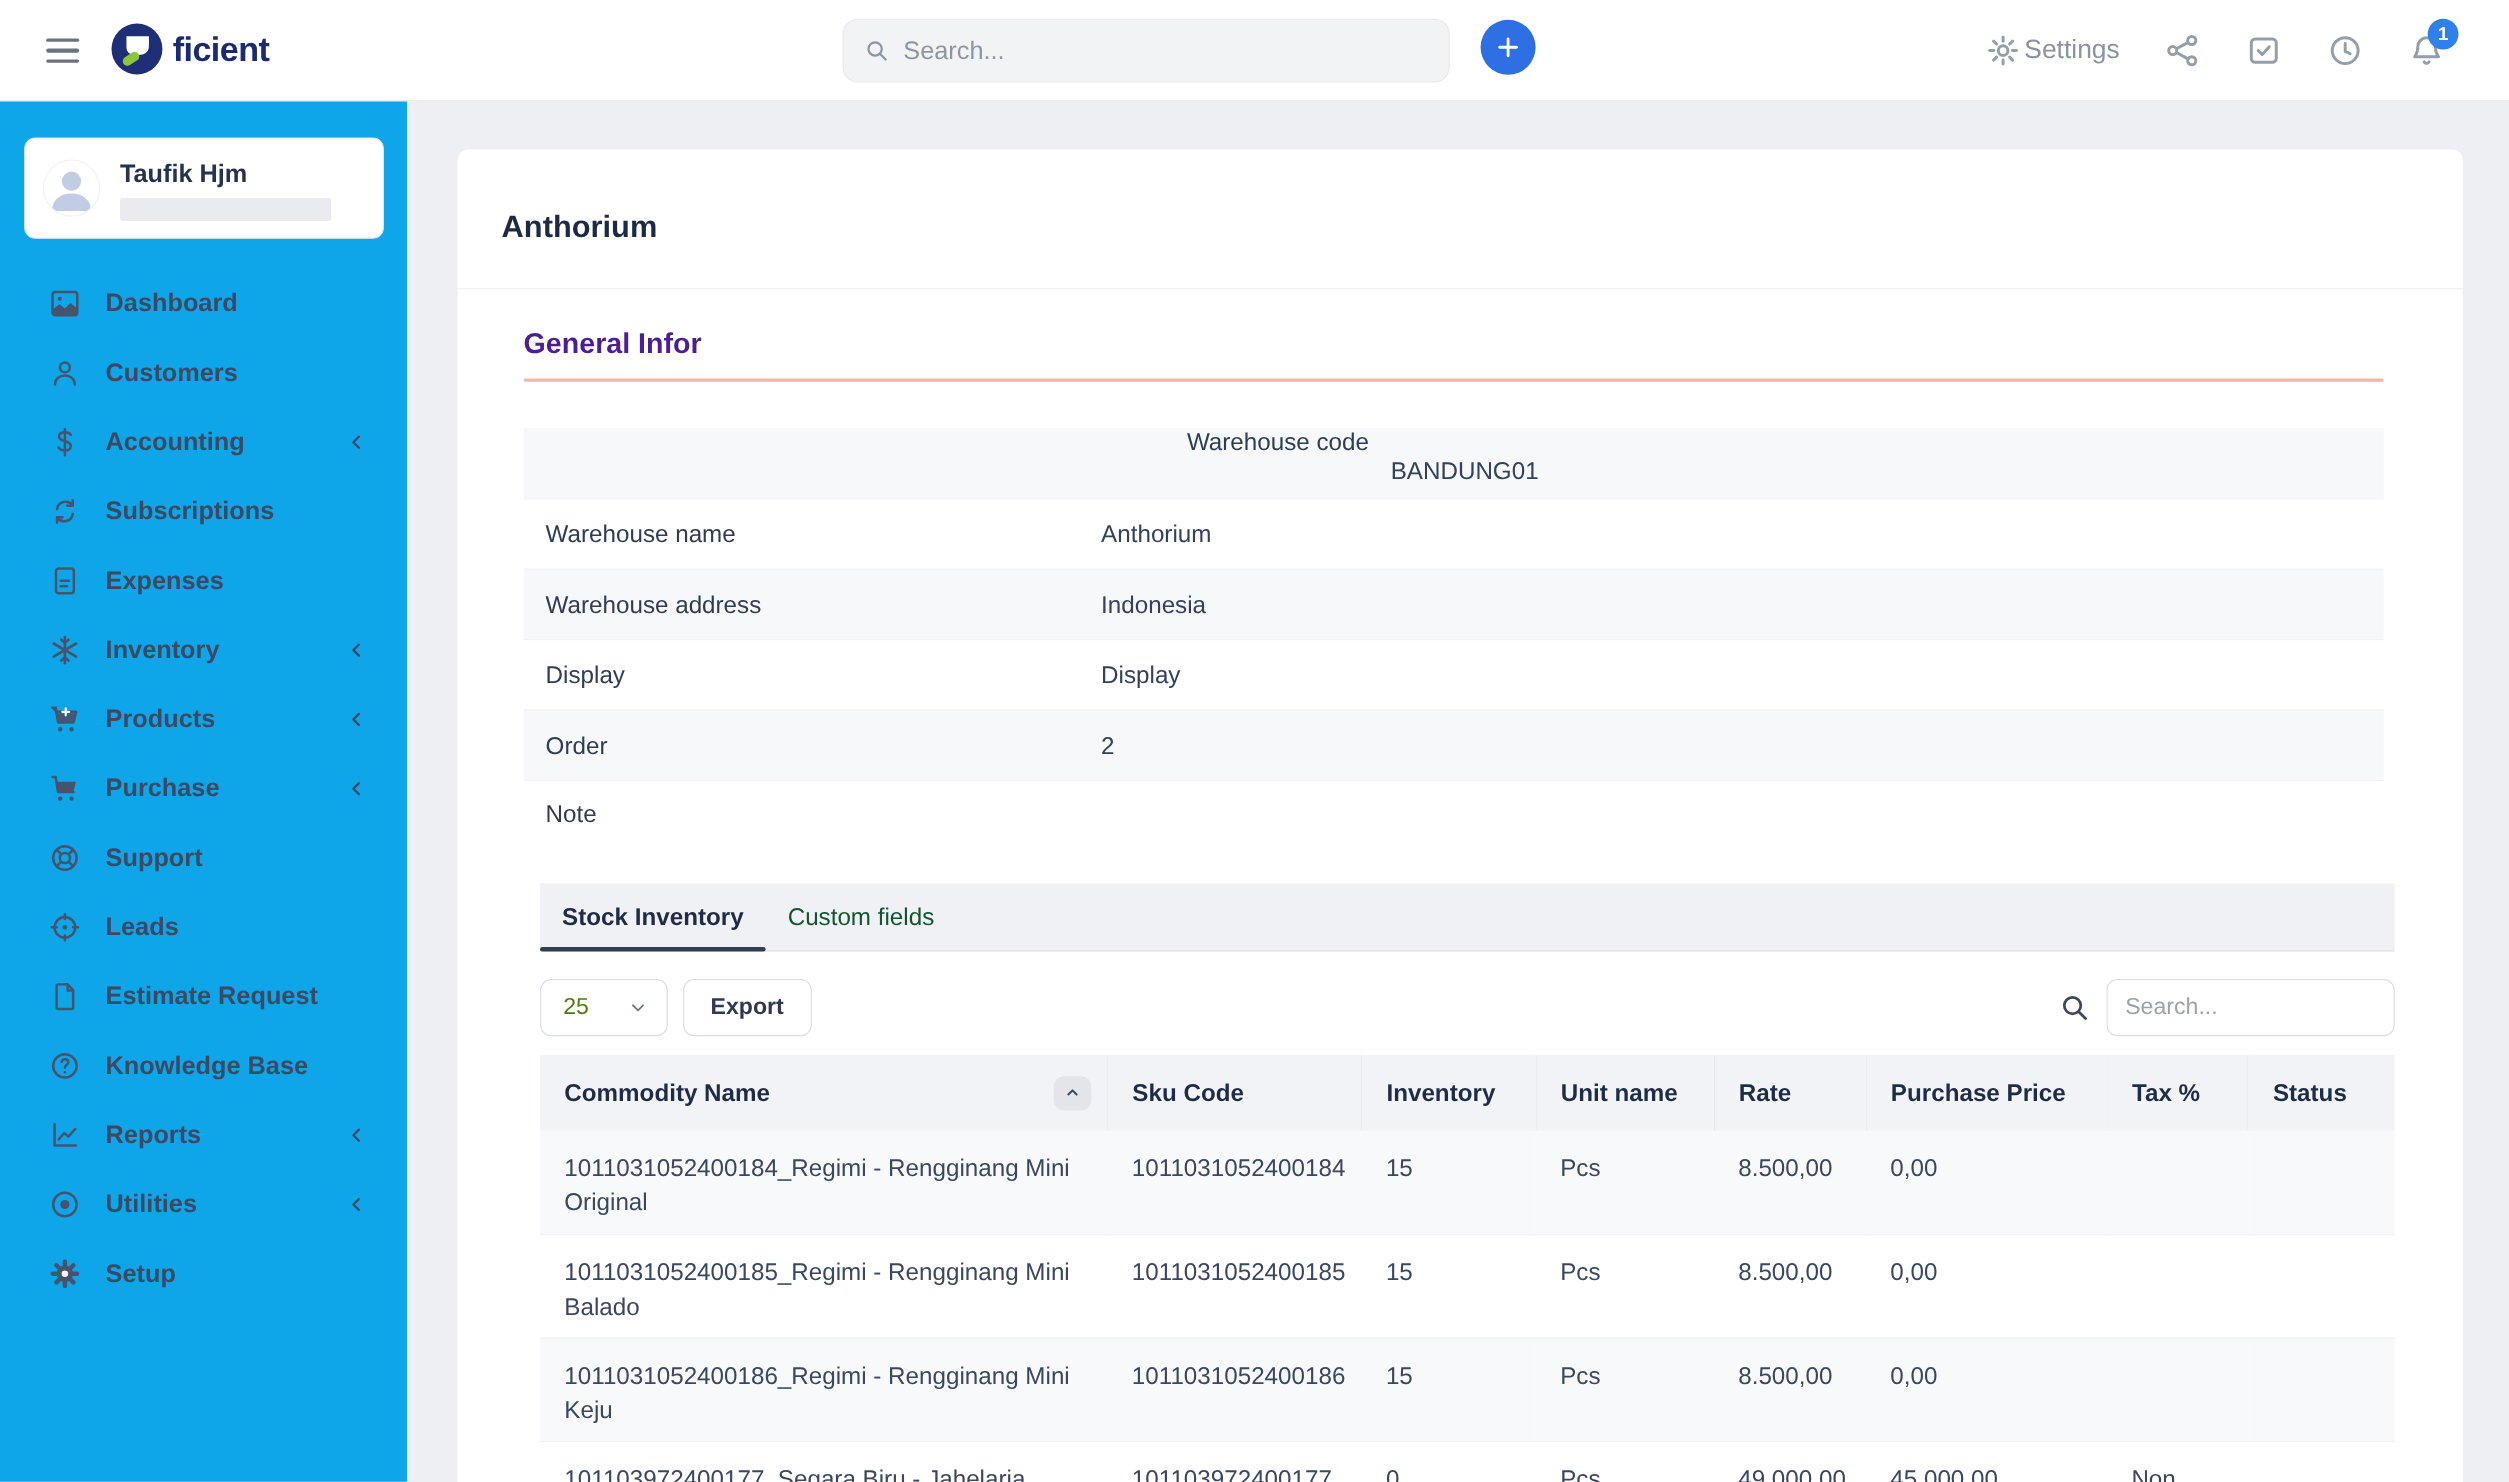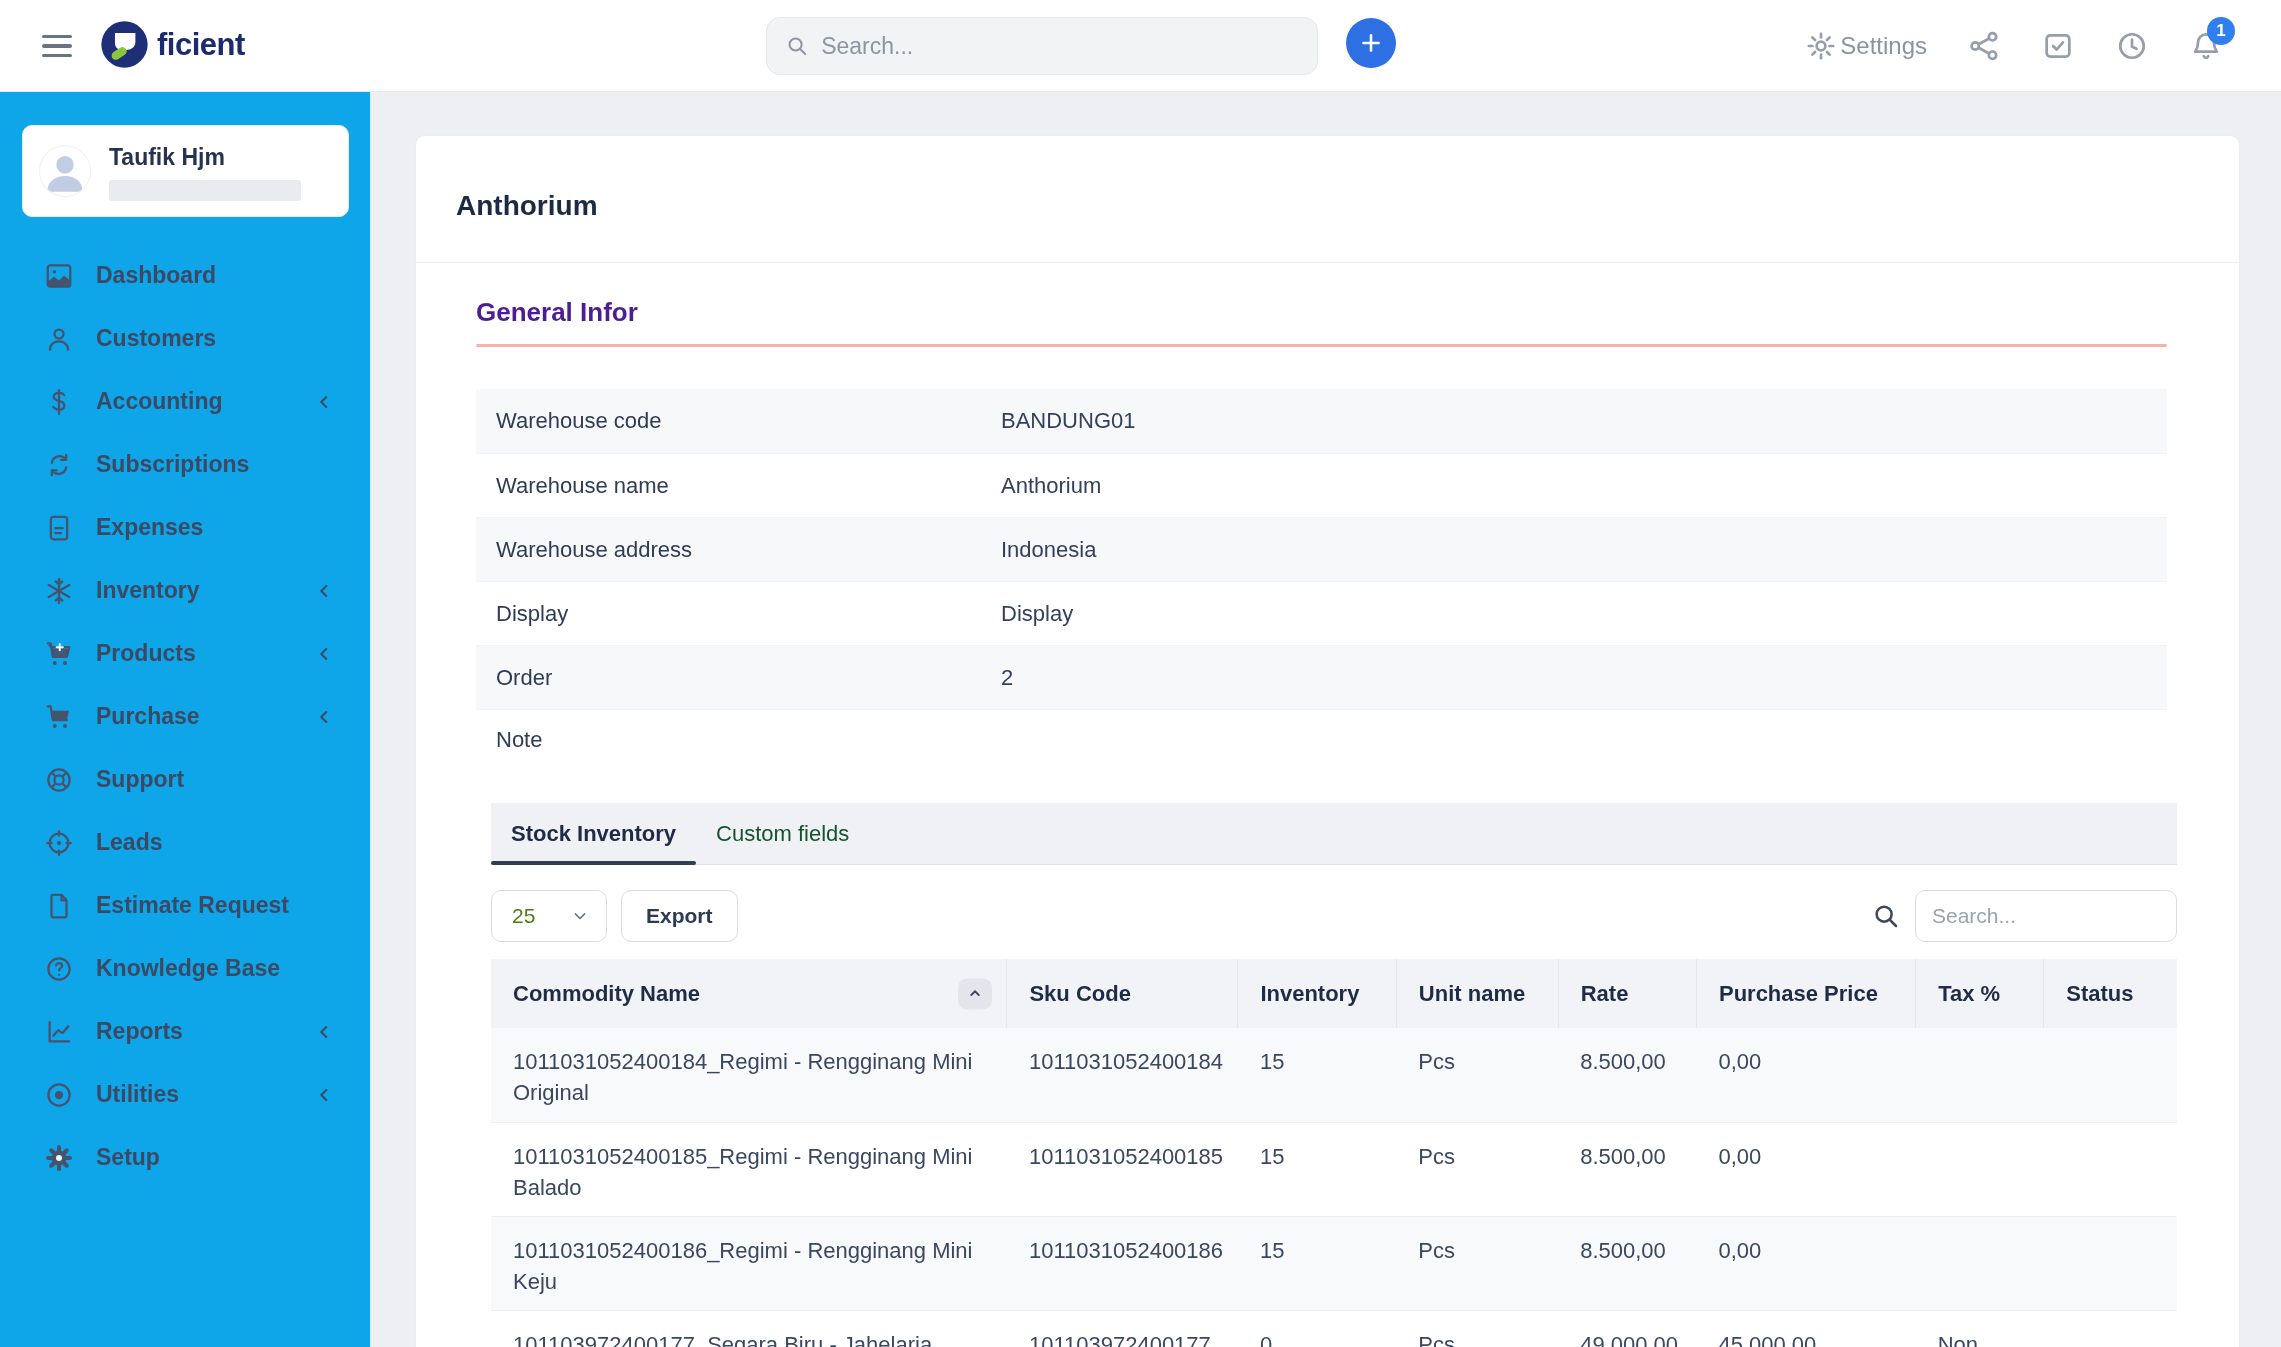--- a/index.html
+++ b/index.html
@@ -40,21 +40,21 @@
   
   .main { position:absolute; left:371px; top:92px; width:1910px; height:1255px; background:#edeff2; }
   .card { position:absolute; left:44px; top:43px; width:1825px; min-height:1400px; background:#ffffff; border:1px solid #ebedf0; border-radius:10px; }
   .card-title-row { height:127px; border-bottom:1px solid #eceff2; display:flex; align-items:center; padding:14px 0 0 40px; }
   .page-title { font-size:28px; font-weight:600; color:#1d2a44; }
   .section { padding:0 62px 0 60px; }
   .section-heading { margin-top:34px; font-size:26px; font-weight:700; color:#4c1d95; }
   .section-underline { margin-top:16px; margin-right:10px; height:3px; background:#f2b5a8; border-radius:2px; }
   .details { margin-top:42px; margin-right:10px; }
   .detail-row { display:flex; align-items:center; min-height:64px; padding-left:20px; font-size:22px; color:#2e3c55; border-top:1px solid #f0f2f5; }
-  .detail-row:first-child { border-top:none; }
+  .detail-row:first-child { border-top:none;flex-direction:column; }
   .detail-row:nth-child(odd) { background:#f7f8fa; }
   .detail-row.tall { min-height:78px; align-items:flex-start; padding-top:17px; }
   .detail-label { width:505px; flex:none; font-weight:500; }
   .detail-value { font-weight:400; color:#33415c; }
 
   
   .panel { margin:16px 0 0 15px; }
   .tabbar { height:62px; background:#eff1f4; border-bottom:1px solid #e0e3e7; display:flex; align-items:stretch; }
   .tab { display:flex; align-items:center; padding:0 20px; font-size:22px; color:#14532d; position:relative; cursor:pointer; }
   .tab.active { color:#202c46; font-weight:700; }

